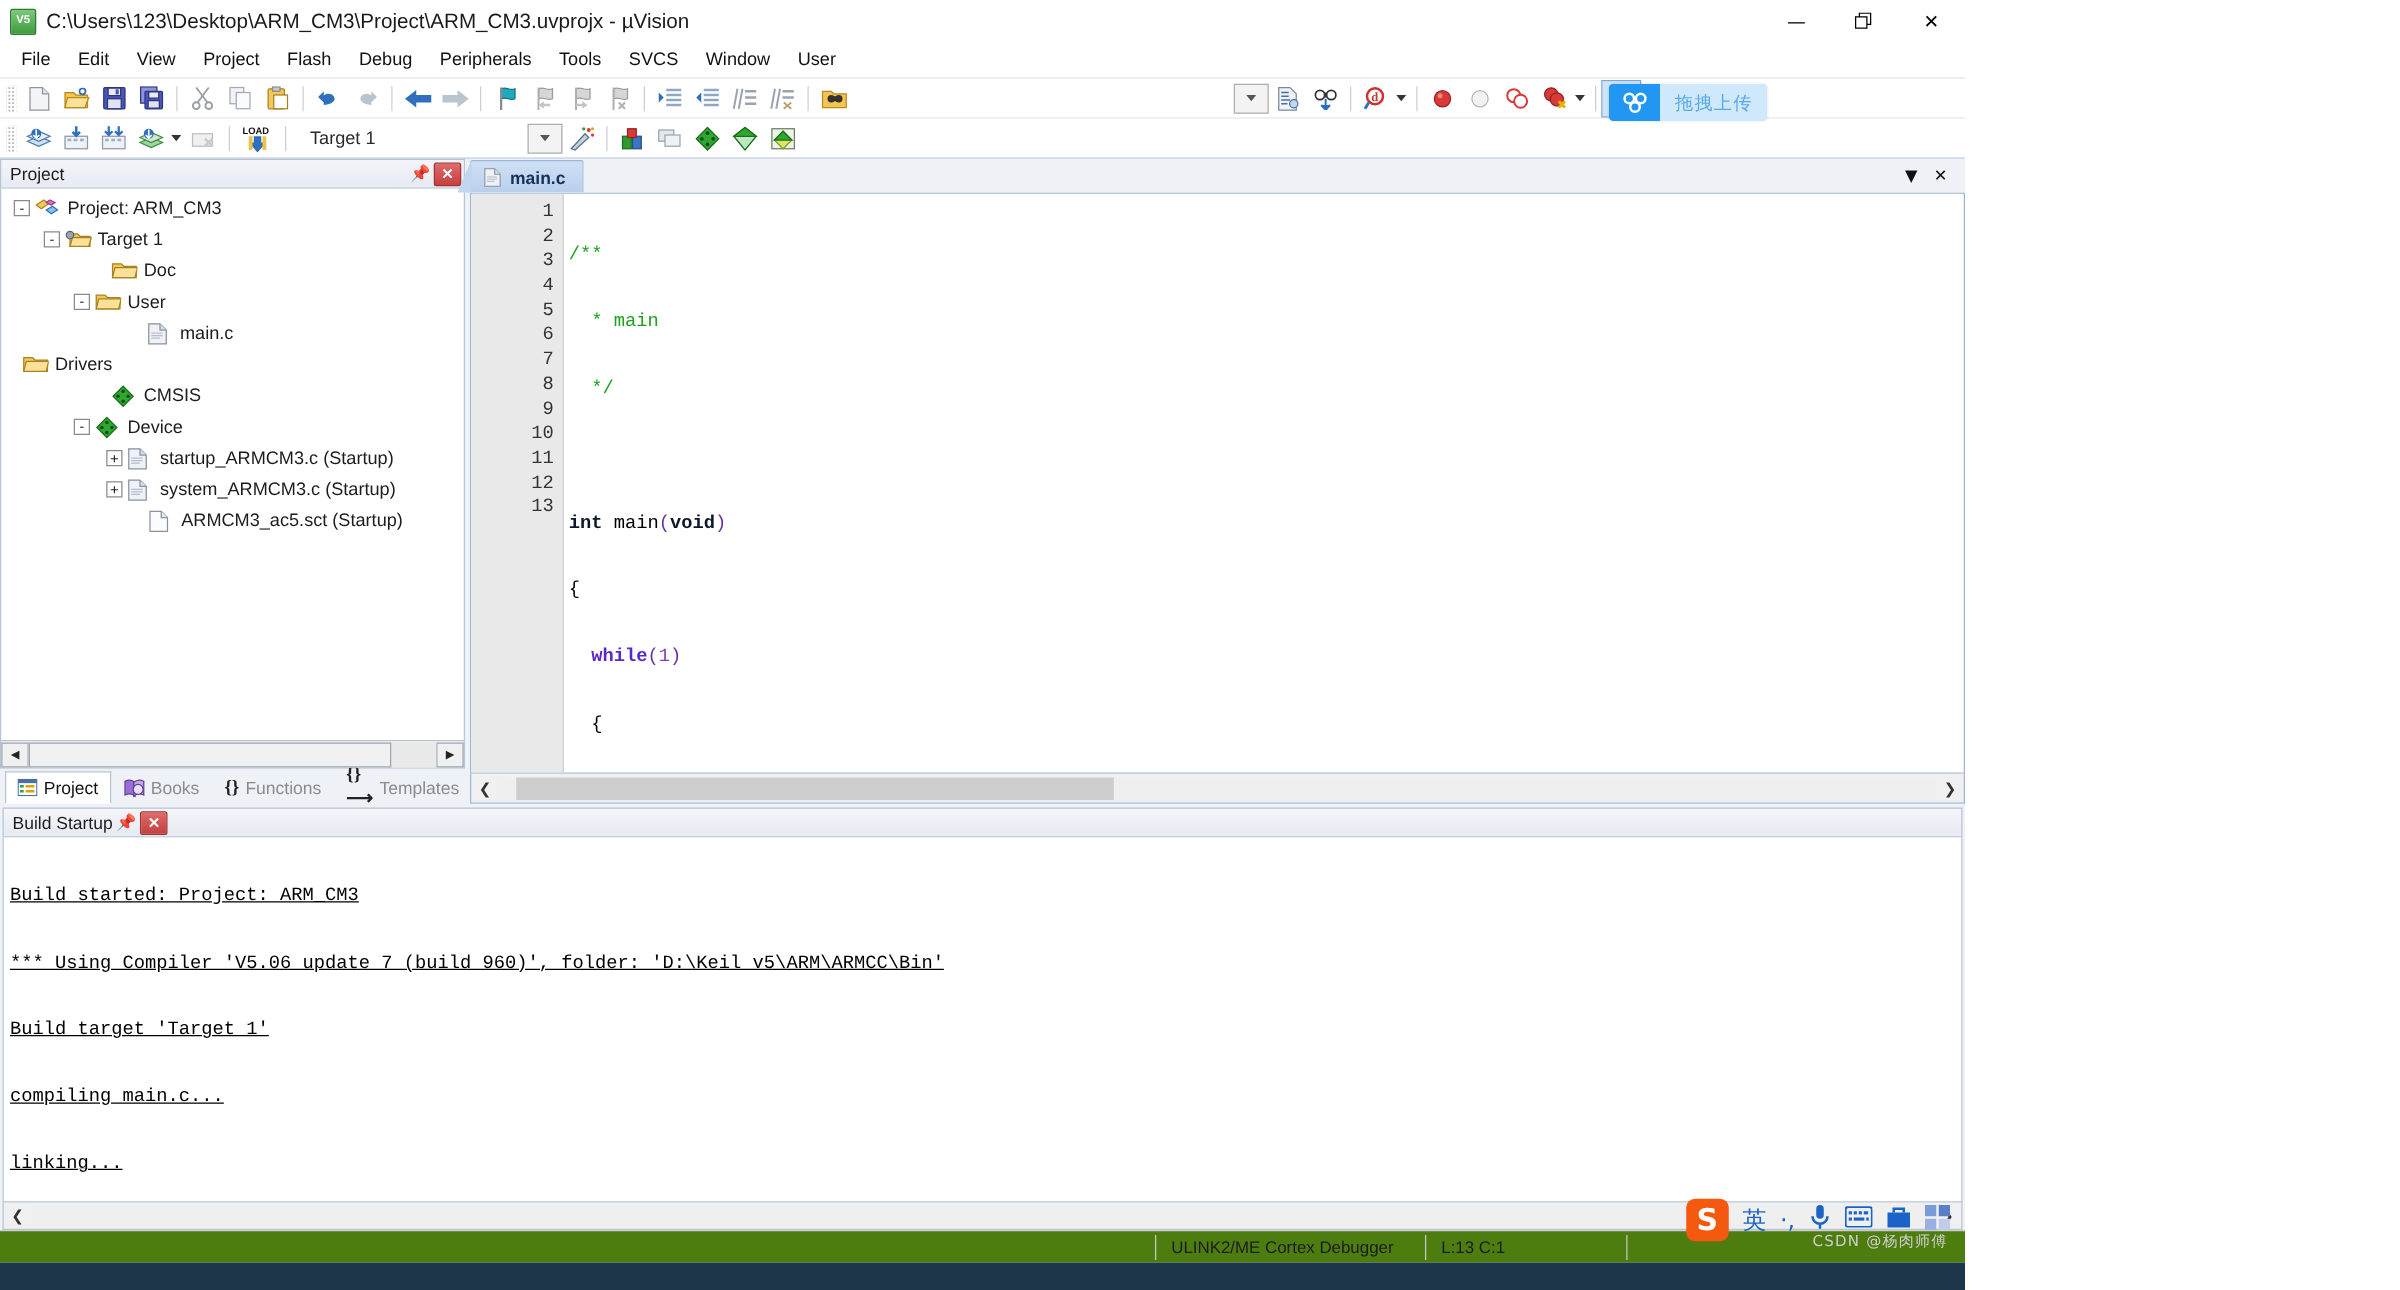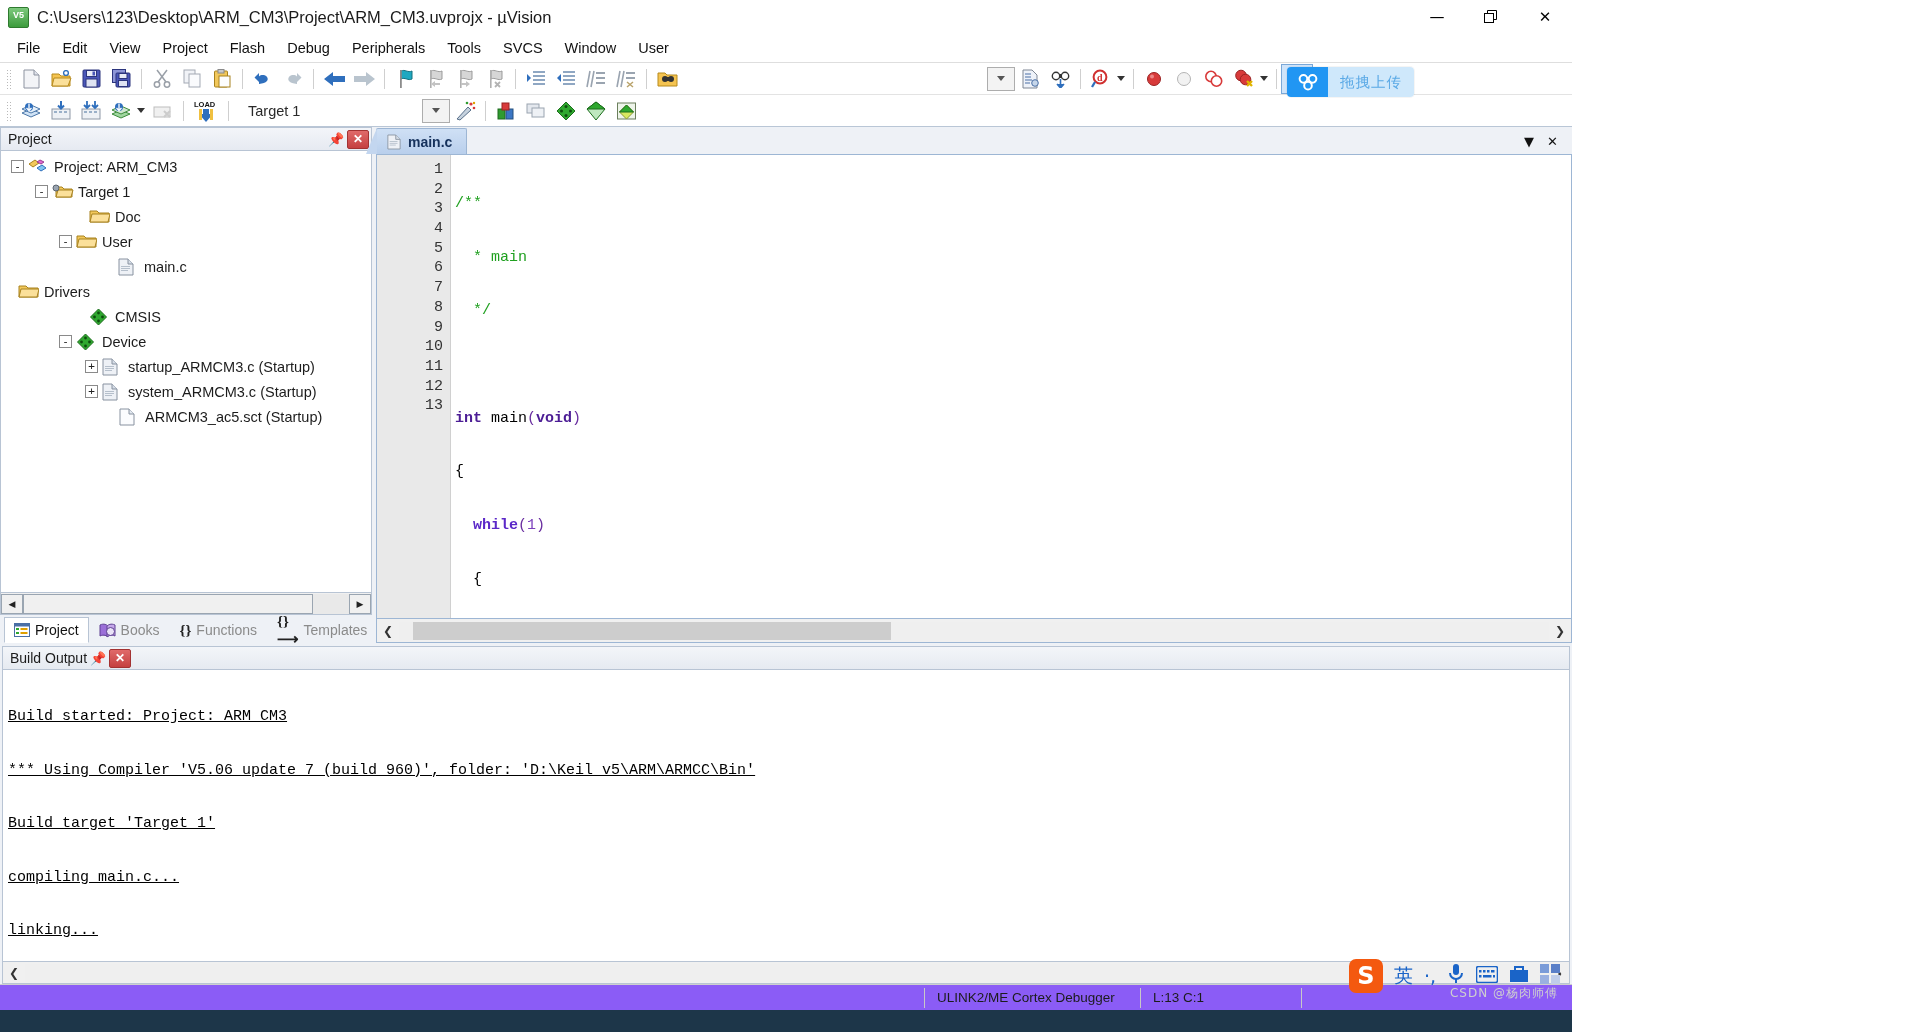--- a/index.html
+++ b/index.html
@@ -313,21 +313,21 @@
     flex: 1 1 auto;
     padding-top: 5px;
     font-family: "Liberation Mono", monospace;
     font-size: 15px;
     white-space: pre;
     overflow: hidden;
     color: #000;
   }
   .code .ln { height: 19.7px; line-height: 19.7px; padding-left: 4px; }
   .cmt { color: #1fa01f; }
-  .kw  { color: #4c1d95; font-weight: bold; }
+  .kw  { color: #0f172a; font-weight: bold; }
   .kw2 { color: #5b28c8; font-weight: bold; }
   .num { color: #7a3fbb; }
   .pun { color: #6a2fa0; }
 
   .editor-hscroll {
     height: 24px; min-height: 24px;
     background: #f0f0f0;
     border: 1px solid #9db6d4; border-top: 0;
     display: flex; align-items: center;
   }
@@ -375,21 +375,21 @@
   .build-hscroll {
     height: 22px; min-height: 22px;
     background: #f0f0f0;
     border: 1px solid #b8c4d4; border-top: 0;
     display: flex; align-items: center;
   }
 
   
   .statusbar {
     height: 26px; min-height: 26px;
-    background: #8b5cf6;
+    background: #4d7c0f;
     border-top: 1px solid #cfcfcf;
     display: flex; align-items: center;
     font-size: 13.5px; color: #1c1c1c; justify-content: space-between;
   }
   .st-cell {
     height: 26px; display: flex; align-items: center;
     padding: 0 12px;
   }
   .st-div { width: 1px; height: 20px; background: #c8c8c8; }
   .st-grow { flex: 1 1 auto; }
@@ -1125,21 +1125,21 @@
           <div class="ehs-track">
             <div class="ehs-thumb"></div>
           </div>
           <div class="ehs-arrow">❯</div>
         </div>
       </div>
     </div>
 
     <div class="build-panel">
       <div class="build-head">
-        <span>Build Output</span>
+        <span>Build Startup</span>
         <span class="spacer"></span>
         <span class="pin-btn">📌</span>
         <span class="x-btn">✕</span>
       </div>
       <div class="build-body">
         <div>Build started: Project: ARM_CM3</div>
         <div>*** Using Compiler 'V5.06 update 7 (build 960)', folder: 'D:\Keil_v5\ARM\ARMCC\Bin'</div>
         <div>Build target 'Target 1'</div>
         <div>compiling main.c...</div>
         <div>linking...</div>

